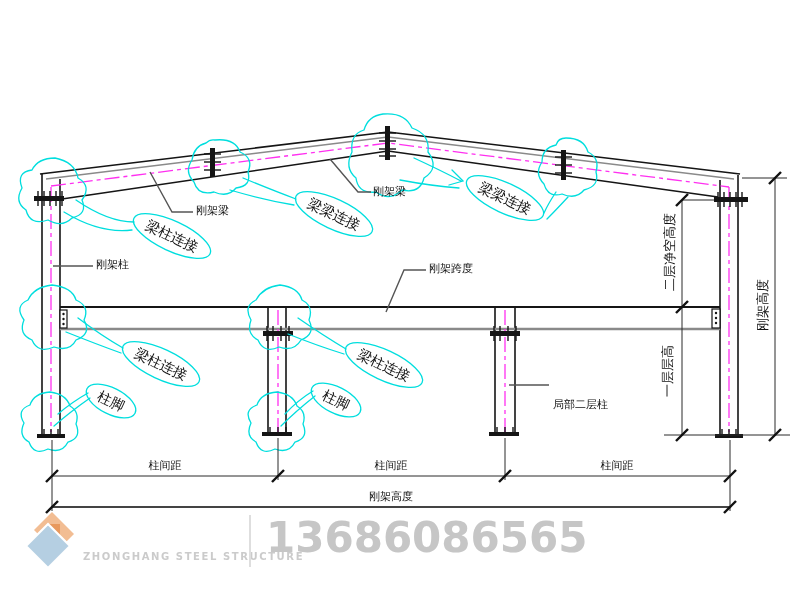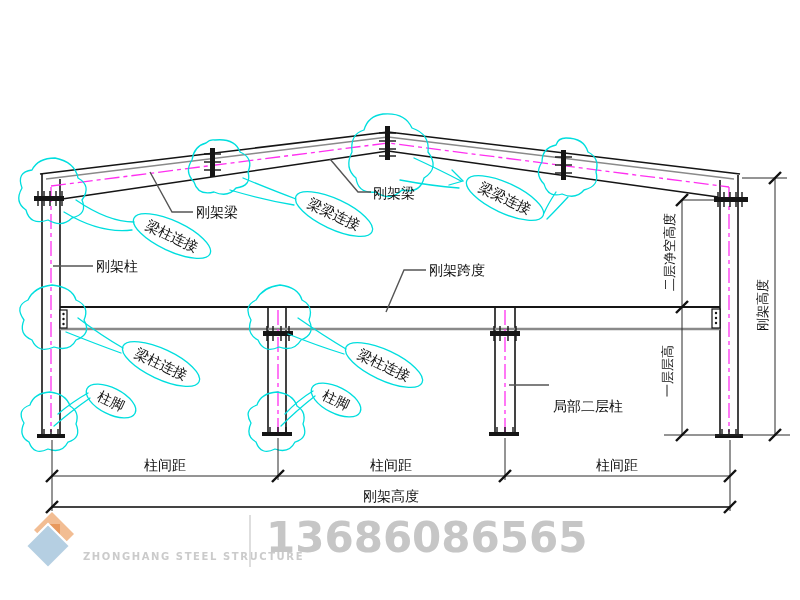--- a/index.html
+++ b/index.html
@@ -21,21 +21,21 @@
   .dim{stroke:var(--dimink);stroke-width:1;fill:none;}
   .dim2{stroke:#444;stroke-width:2;fill:none;}
   .tick{stroke:#111;stroke-width:2.4;fill:none;}
   .bolt{stroke:var(--ink);stroke-width:1.4;fill:none;}
   .plate{fill:var(--ink);stroke:none;}
   .lead{stroke:var(--leader);stroke-width:1.4;fill:none;}
   .logo-orange{fill:var(--logo-orange);}
   .logo-orange-dark{fill:var(--logo-orange-dark);}
   .logo-blue{fill:var(--logo-blue);stroke:#fff;stroke-width:2.2;}
   
-  .lbl{position:absolute;color:#111;font-size:14px;line-height:1;white-space:nowrap;}
+  .lbl{position:absolute;color:#111;font-size:11px;line-height:1;white-space:nowrap;}
   .ctr{transform:translate(-50%,-50%);text-align:center;}
   .vert{transform:translate(-50%,-50%) rotate(-90deg);font-size:13px;}
   .etext{position:absolute;color:#111;font-size:14px;line-height:1;white-space:nowrap;
          transform:translate(-50%,-50%) rotate(25deg);}
   
   .co-cn{position:absolute;left:82px;top:516px;font-size:30px;font-weight:bold;
          color:var(--graytext);letter-spacing:2px;}
   .co-en{position:absolute;left:83px;top:551px;font-size:10px;font-weight:bold;
          color:#cbcbcb;letter-spacing:1.6px;}
   .divider{position:absolute;left:249px;top:515px;width:2px;height:52px;background:#dedede;}

